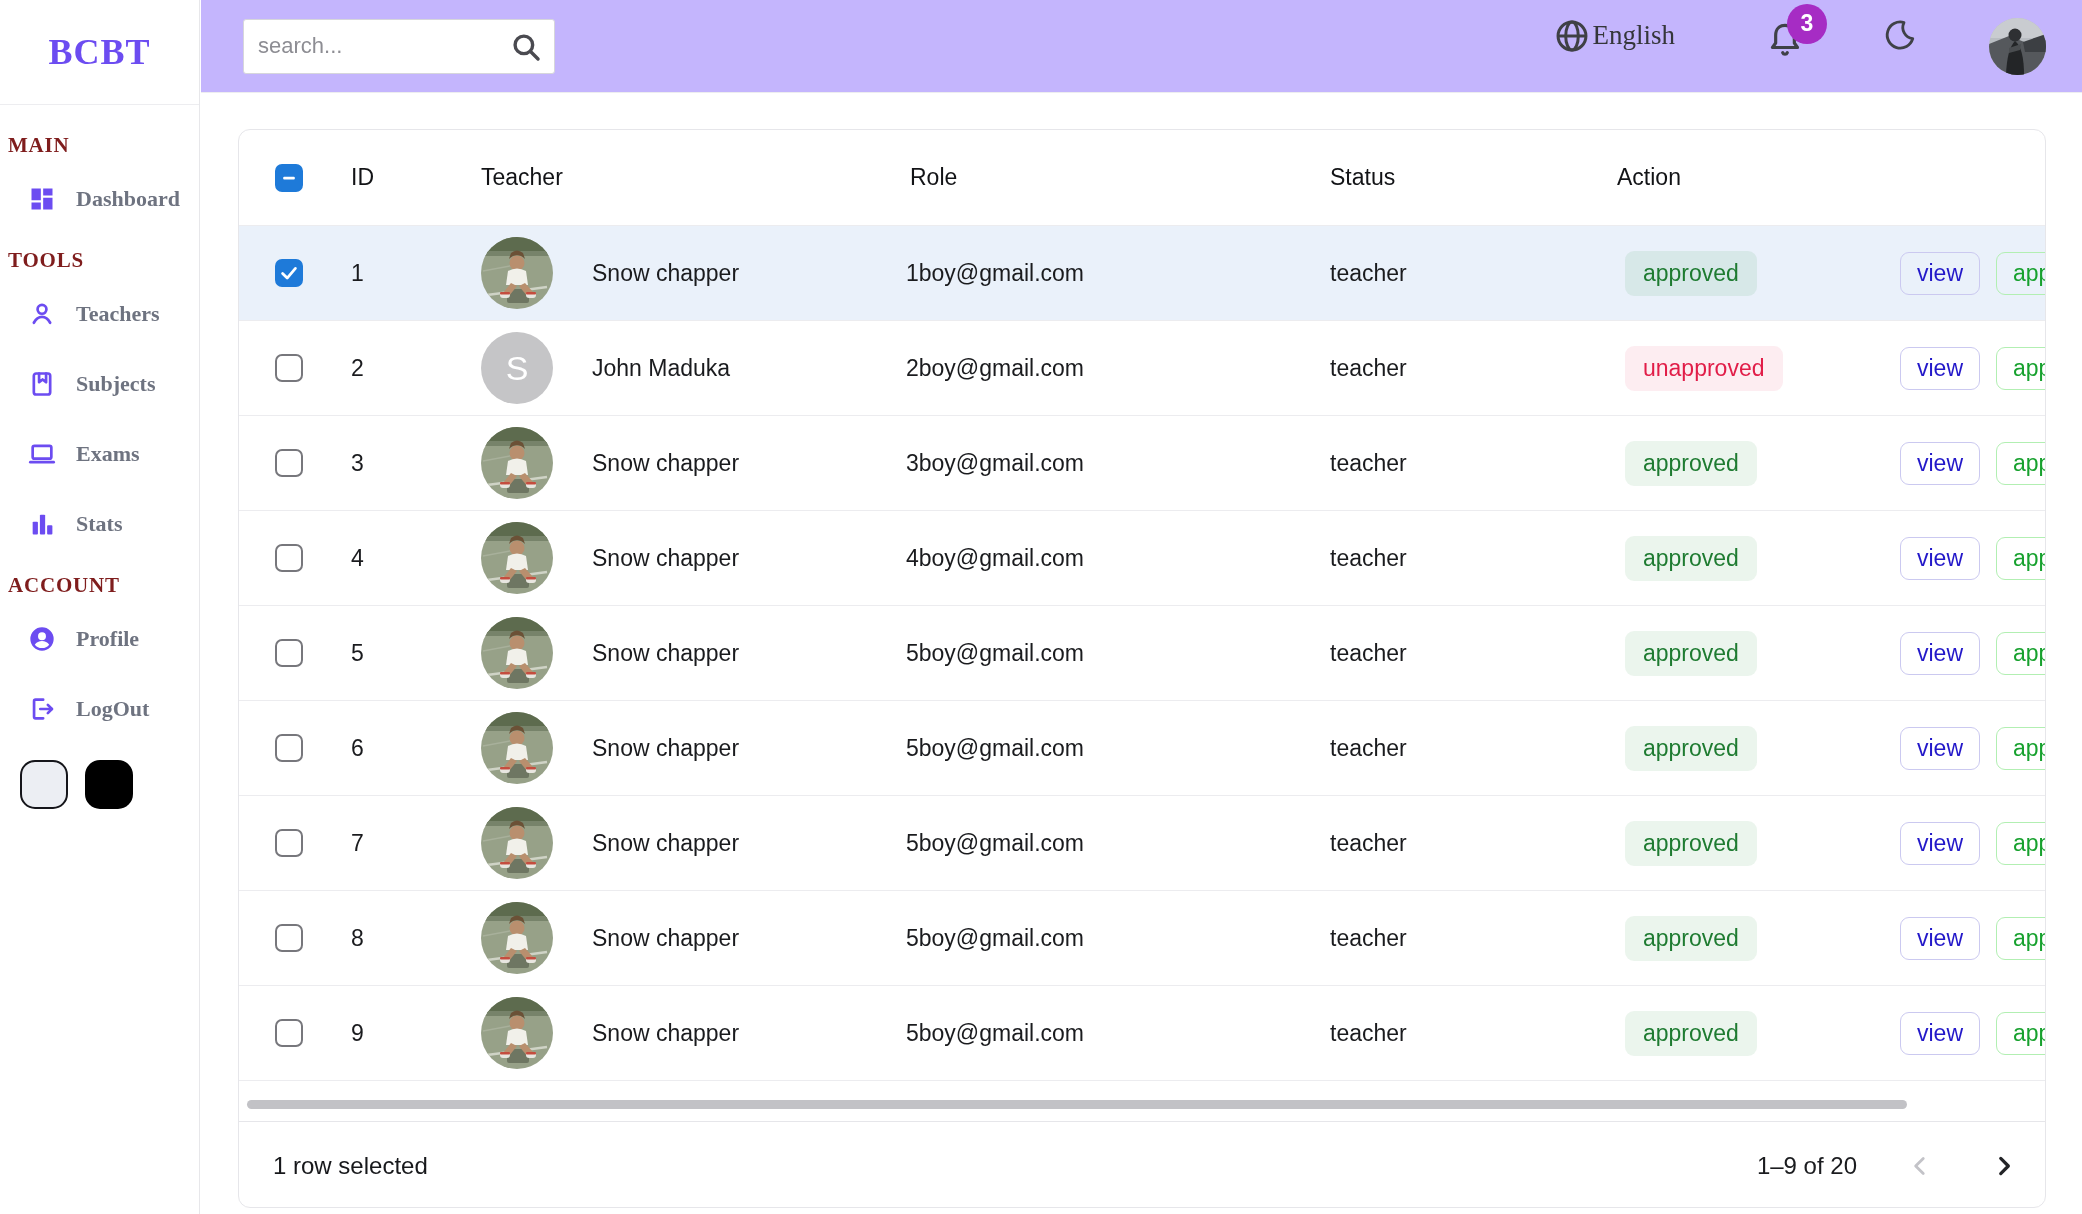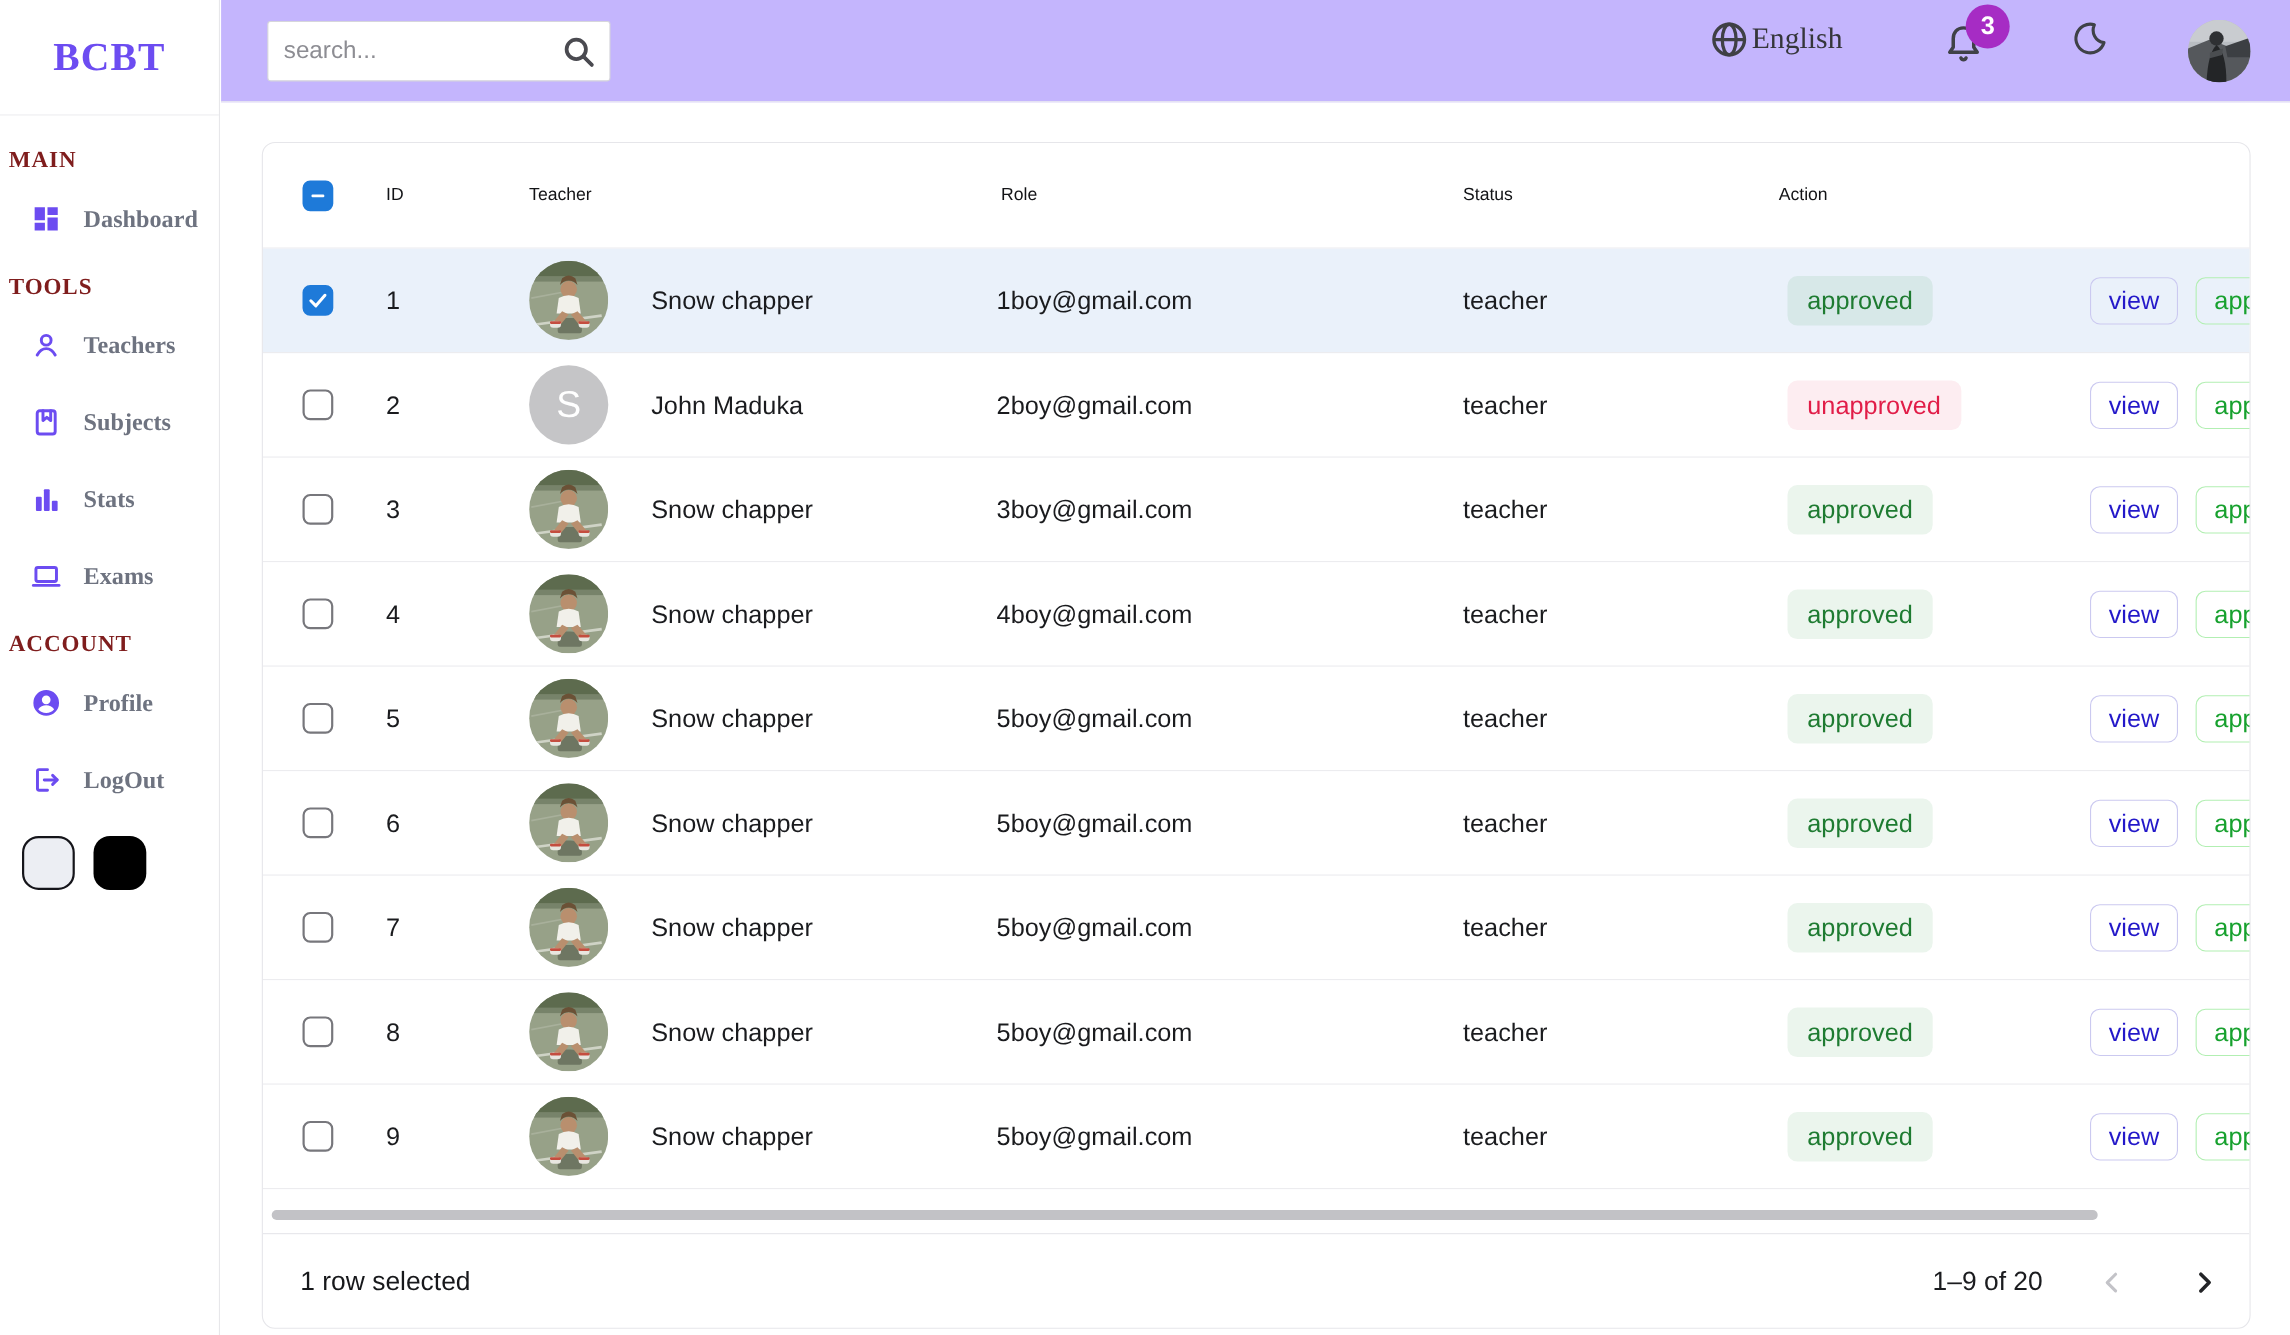--- a/index.html
+++ b/index.html
@@ -60,21 +60,21 @@
   
   .card { position:absolute; left:238px; top:129px; width:1808px; height:1079px;
     border:1px solid #e6e6ea; border-radius:12px; background:#fff; overflow:hidden; }
   .tbl { width:1990px; }
   .trow, .thead { display:grid;
     grid-template-columns:74px 120px 430px 420px 295px 300px 351px;
     align-items:center; }
   .thead { height:96px; border-bottom:1px solid #ececef; }
   .trow { height:95px; border-bottom:1px solid #ececef; }
   .trow.selected { background:var(--selected-row); }
-  .hcell { font-size:16px; font-weight:500; color:#121316; }
+  .hcell { font-size:23px; font-weight:500; color:#121316; }
   .h-id { padding-left:38px; } .h-teacher { padding-left:48px; }
   .h-email { padding-left:43px; } .h-role { padding-left:47px; }
   .h-status { padding-left:47px; } .h-action { padding-left:39px; }
   .c-cb, .h-cb { padding-left:36px; }
   .cb { width:28px; height:28px; border-radius:7px; border:2.5px solid #77777c;
     background:#fff; cursor:pointer; display:flex; align-items:center;
     justify-content:center; }
   .cb svg { display:none; }
   .cb.checked, .cb.indeterminate { background:var(--checkbox); border-color:var(--checkbox); }
   .cb.checked svg.check { display:block; }
@@ -149,38 +149,38 @@
         <span class="nav-ic">
           <svg viewBox="0 0 24 24" fill="none" stroke="currentColor" stroke-width="2.3" stroke-linecap="round" stroke-linejoin="round">
               <rect x="5" y="3" width="14" height="18" rx="2"></rect>
               <path d="M9.5 3 v7.5 l3 -2.4 3 2.4 V3"></path>
             </svg>
         </span>
         <span class="nav-label">Subjects</span>
       </div>
       <div class="nav-item">
         <span class="nav-ic">
+          <svg viewBox="0 0 24 24" fill="none" stroke="currentColor" stroke-width="2.3" stroke-linecap="round" stroke-linejoin="round">
+              <rect x="4" y="5" width="16" height="11" rx="1.5"></rect>
+              <path d="M2 19 h20"></path>
+            </svg>
+        </span>
+        <span class="nav-label">Exams</span>
+      </div>
+      <div class="nav-item">
+        <span class="nav-ic">
           <svg viewBox="0 0 24 24">
               <g fill="currentColor">
                 <rect x="4" y="10" width="4.5" height="11" rx="0.8"></rect>
                 <rect x="10.2" y="4" width="4.5" height="17" rx="0.8"></rect>
                 <rect x="16.4" y="13" width="4.5" height="8" rx="0.8"></rect>
               </g>
             </svg>
         </span>
         <span class="nav-label">Stats</span>
-      </div>
-      <div class="nav-item">
-        <span class="nav-ic">
-          <svg viewBox="0 0 24 24" fill="none" stroke="currentColor" stroke-width="2.3" stroke-linecap="round" stroke-linejoin="round">
-              <rect x="4" y="5" width="16" height="11" rx="1.5"></rect>
-              <path d="M2 19 h20"></path>
-            </svg>
-        </span>
-        <span class="nav-label">Exams</span>
       </div>
 
       <div class="nav-section-label">ACCOUNT</div>
       <div class="nav-item">
         <span class="nav-ic">
           <svg viewBox="0 0 24 24">
               <path fill="currentColor" d="M12 2a10 10 0 1 0 0 20 10 10 0 0 0 0-20zm0 4.2a3.4 3.4 0 1 1 0 6.8 3.4 3.4 0 0 1 0-6.8zm0 13.6a8 8 0 0 1-6.2-2.9c1.5-2 3.7-3.1 6.2-3.1s4.7 1.1 6.2 3.1a8 8 0 0 1-6.2 2.9z"></path>
             </svg>
         </span>
         <span class="nav-label">Profile</span>

